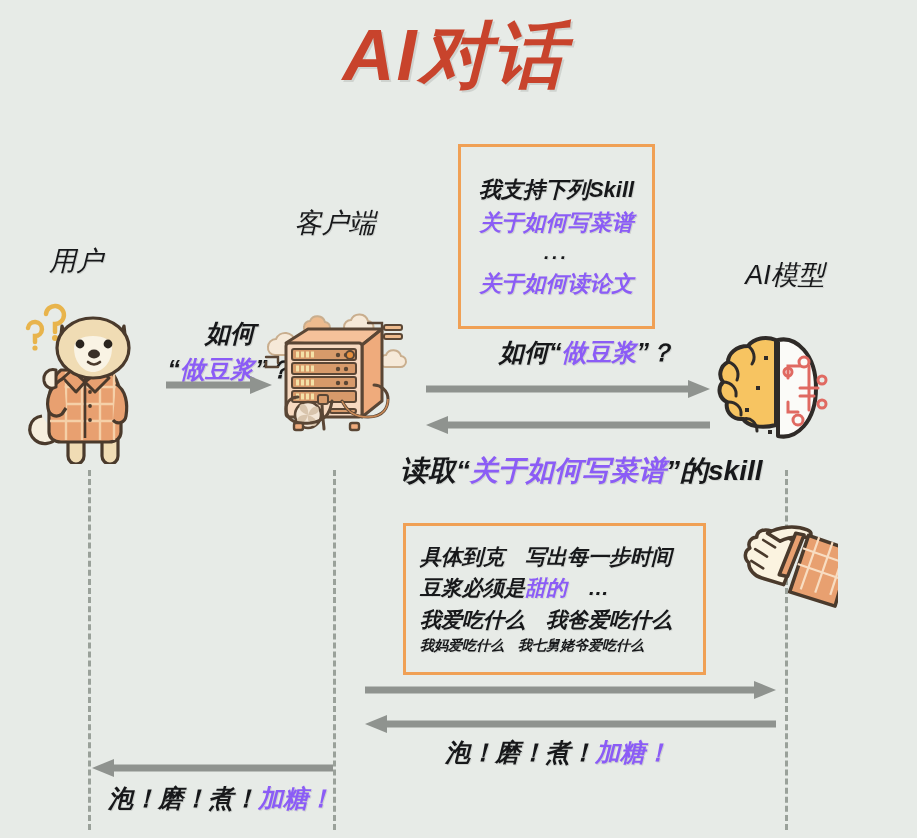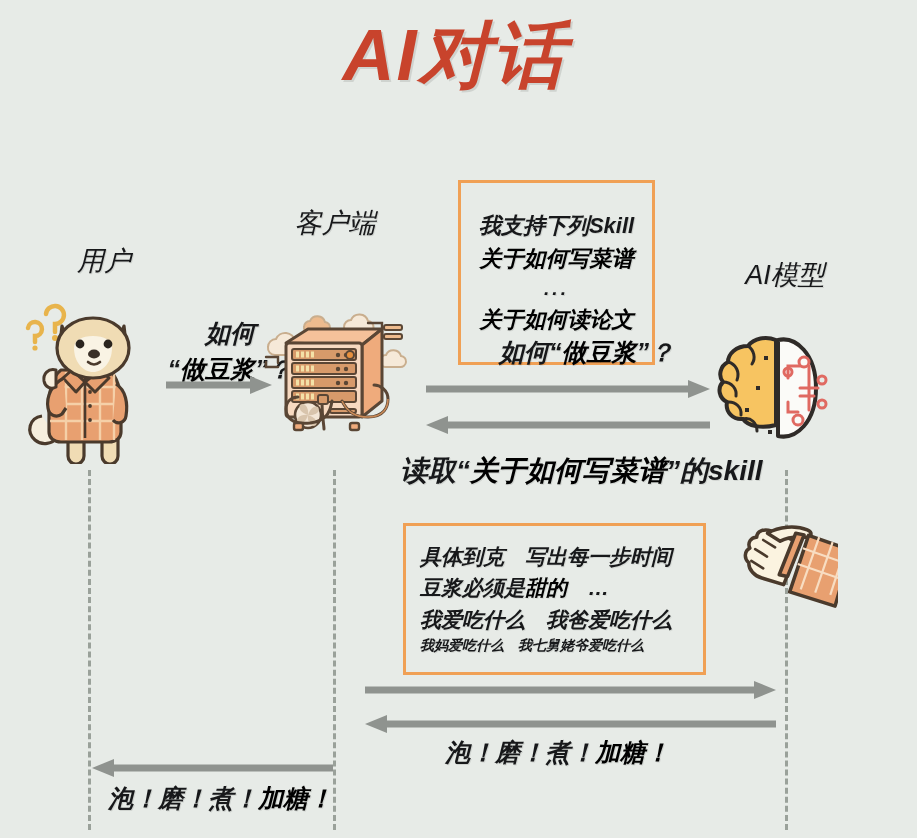--- a/index.html
+++ b/index.html
@@ -45,21 +45,21 @@
     box-sizing:border-box;
     display:flex;flex-direction:column;
     align-items:center;justify-content:center;
   }
   .skillbox .ln{
     font-size:22px;font-weight:bold;font-style:italic;
     line-height:1.5;white-space:nowrap;
     text-shadow:1px 1px 0 rgba(0,0,0,0.10);
   }
   .blk{color:#17181a;}
-  .red{color:#000000;}
+  .red{color:#8b5cf6;}
 
   .reqbox{
     border:3px solid #f0a055;
     box-sizing:border-box;
     display:flex;flex-direction:column;
     justify-content:space-between;
     padding:16px 14px;
   }
   .reqbox .ln{
     font-size:21px;font-weight:bold;font-style:italic;
@@ -87,21 +87,21 @@
 <body>
 
 <div id="stage">
 
   <div class="abs title">AI对话</div>
 
   <div class="abs lifeline" style="left:88px;top:470px;height:360px;"></div>
   <div class="abs lifeline" style="left:333px;top:470px;height:360px;"></div>
   <div class="abs lifeline" style="left:785px;top:470px;height:360px;"></div>
 
-  <div class="abs plabel" style="left:44px;top:243px;width:120px;">用户</div>
+  <div class="abs plabel" style="left:16px;top:243px;width:120px;">用户</div>
 
   <div class="abs" style="left:16px;top:292px;">
     <svg class="ill" width="140" height="172" viewBox="0 0 140 172">
 
       <g fill="none" stroke="#e8b44c" stroke-width="4.5" stroke-linecap="round">
         <path d="M12,36 a7,7 0 1 1 7,8 l0,6"></path>
         <path d="M30,22 a9,9 0 1 1 9,10 l0,8"></path>
       </g>
       <circle cx="19" cy="56" r="2.6" fill="#e8b44c"></circle>
       <circle cx="39" cy="46" r="3" fill="#e8b44c"></circle>
@@ -240,21 +240,21 @@
       <g stroke="#c98a58" stroke-width="1.6" fill="none">
         <path d="M84,96 c6,12 14,16 26,16 c16,0 20,-10 20,-18"></path>
       </g>
       <rect x="60" y="90" width="10" height="9" rx="2" fill="#d79a6a" stroke="#5a4635" stroke-width="2"></rect>
 
       <rect x="36" y="118" width="9" height="7" rx="2" fill="#efab7c" stroke="#5a4635" stroke-width="2.4"></rect>
       <rect x="92" y="118" width="9" height="7" rx="2" fill="#efab7c" stroke="#5a4635" stroke-width="2.4"></rect>
     </svg>
   </div>
 
-  <div class="abs skillbox" style="left:458px;top:144px;width:197px;height:185px;margin-top:36px;">
+  <div class="abs skillbox" style="left:458px;top:144px;width:197px;height:185px;">
     <div class="ln blk">我支持下列Skill</div>
     <div class="ln red">关于如何写菜谱</div>
     <div class="ln blk" style="font-size:19px;letter-spacing:3px;">...</div>
     <div class="ln red">关于如何读论文</div>
   </div>
 
   <div class="abs msg" style="left:455px;top:336px;margin-left:44px;">
     <span class="blk">如何“</span><span class="red">做豆浆</span><span class="blk">”？</span>
   </div>
 

